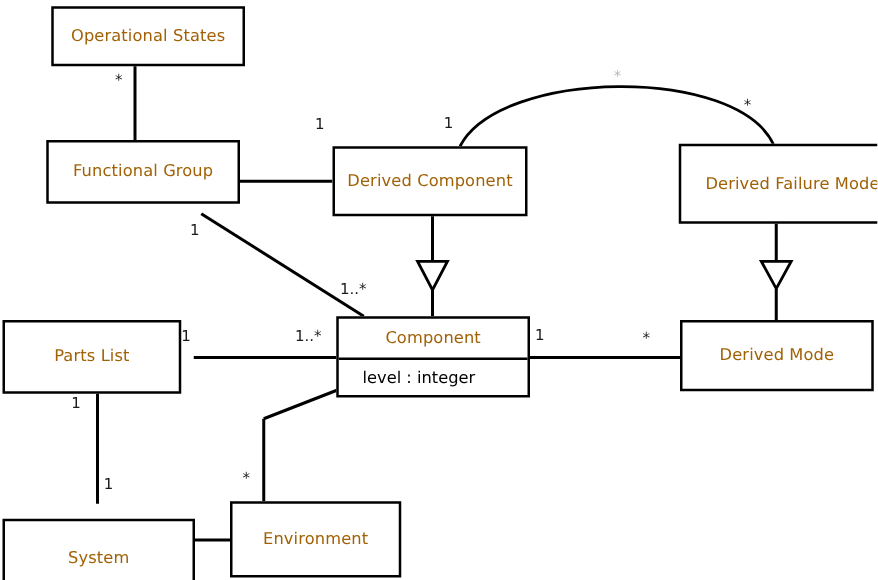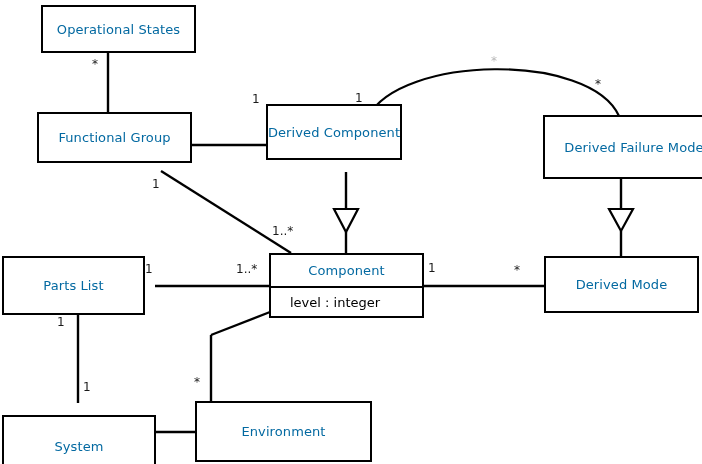--- a/index.html
+++ b/index.html
@@ -31,21 +31,21 @@
     display: flex;
     flex-direction: column;
     z-index: 2;
   }
   .uml-name-compartment {
     flex: 1 1 auto;
     display: flex;
     align-items: center;
     justify-content: center;
     font-size: 13px;
-    color: #0369a1;
+    color: #a16207;
     letter-spacing: 0.1px;
     white-space: nowrap;
   }
   .uml-attr-compartment {
     border-top: 2px solid #000000;
     display: flex;
     align-items: center;
     padding-left: 19px;
     font-size: 13px;
     color: #000000;
@@ -99,21 +99,21 @@
   </svg>
 
   <div class="uml-class" style="left:41px; top:5px; width:155px; height:48px;">
     <div class="uml-name-compartment">Operational States</div>
   </div>
 
   <div class="uml-class" style="left:37px; top:112px; width:155px; height:51px;">
     <div class="uml-name-compartment">Functional Group</div>
   </div>
 
-  <div class="uml-class" style="left:266px; top:104px; width:136px; height:56px;">
+  <div class="uml-class" style="left:266px; top:117px; width:156px; height:56px;">
     <div class="uml-name-compartment">Derived Component</div>
   </div>
 
   <div class="uml-class" style="left:543px; top:115px; width:182px; height:64px;">
     <div class="uml-name-compartment">Derived Failure Mode</div>
   </div>
 
   <div class="uml-class" style="left:2px; top:256px; width:143px; height:59px;">
     <div class="uml-name-compartment">Parts List</div>
   </div>
@@ -124,21 +124,21 @@
   </div>
 
   <div class="uml-class" style="left:544px; top:256px; width:155px; height:57px;">
     <div class="uml-name-compartment">Derived Mode</div>
   </div>
 
   <div class="uml-class" style="left:2px; top:403px; width:154px; height:62px;margin-top:12px;">
     <div class="uml-name-compartment">System</div>
   </div>
 
-  <div class="uml-class" style="left:195px; top:401px; width:177px; height:61px;">
+  <div class="uml-class" style="left:184px; top:401px; width:137px; height:61px;">
     <div class="uml-name-compartment">Environment</div>
   </div>
 
   <span class="mult-label" style="left:92px; top:58px;">*</span>
 
   <span class="mult-label" style="left:252px; top:93px;">1</span>
 
   <span class="mult-label" style="left:355px; top:92px;">1</span>
 
   <span class="mult-label faint" style="left:491px; top:55px;">*</span>

